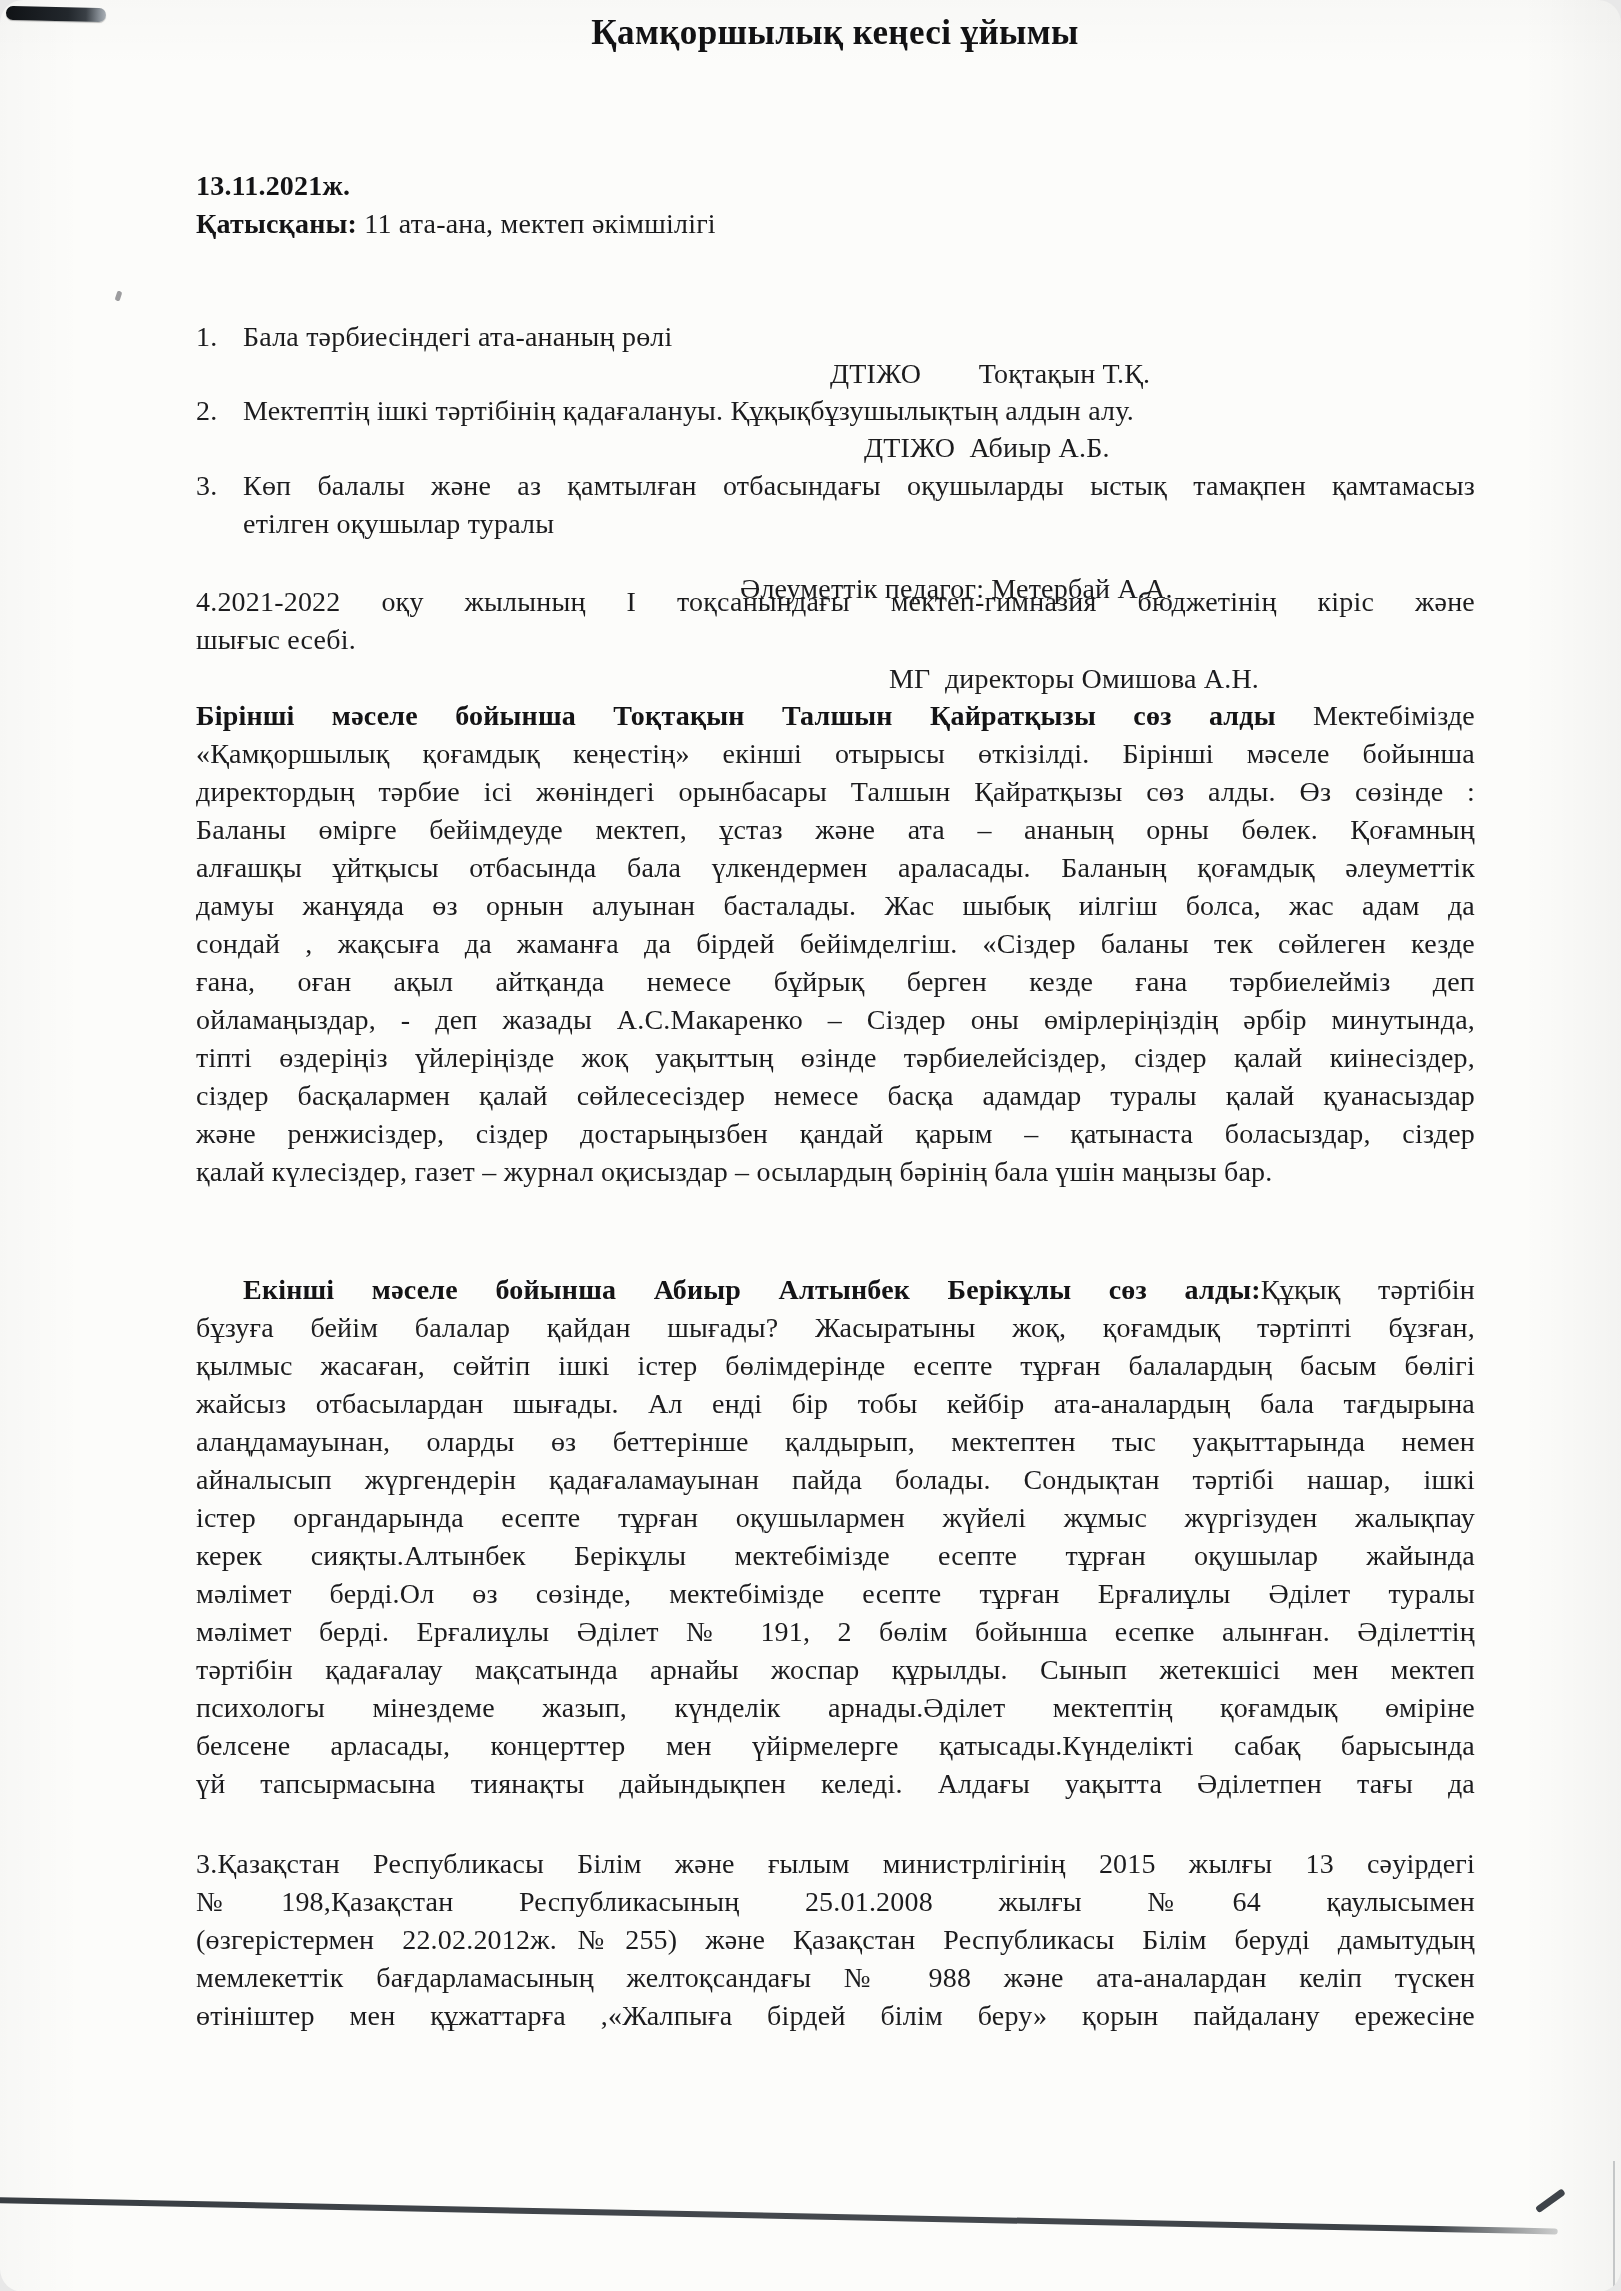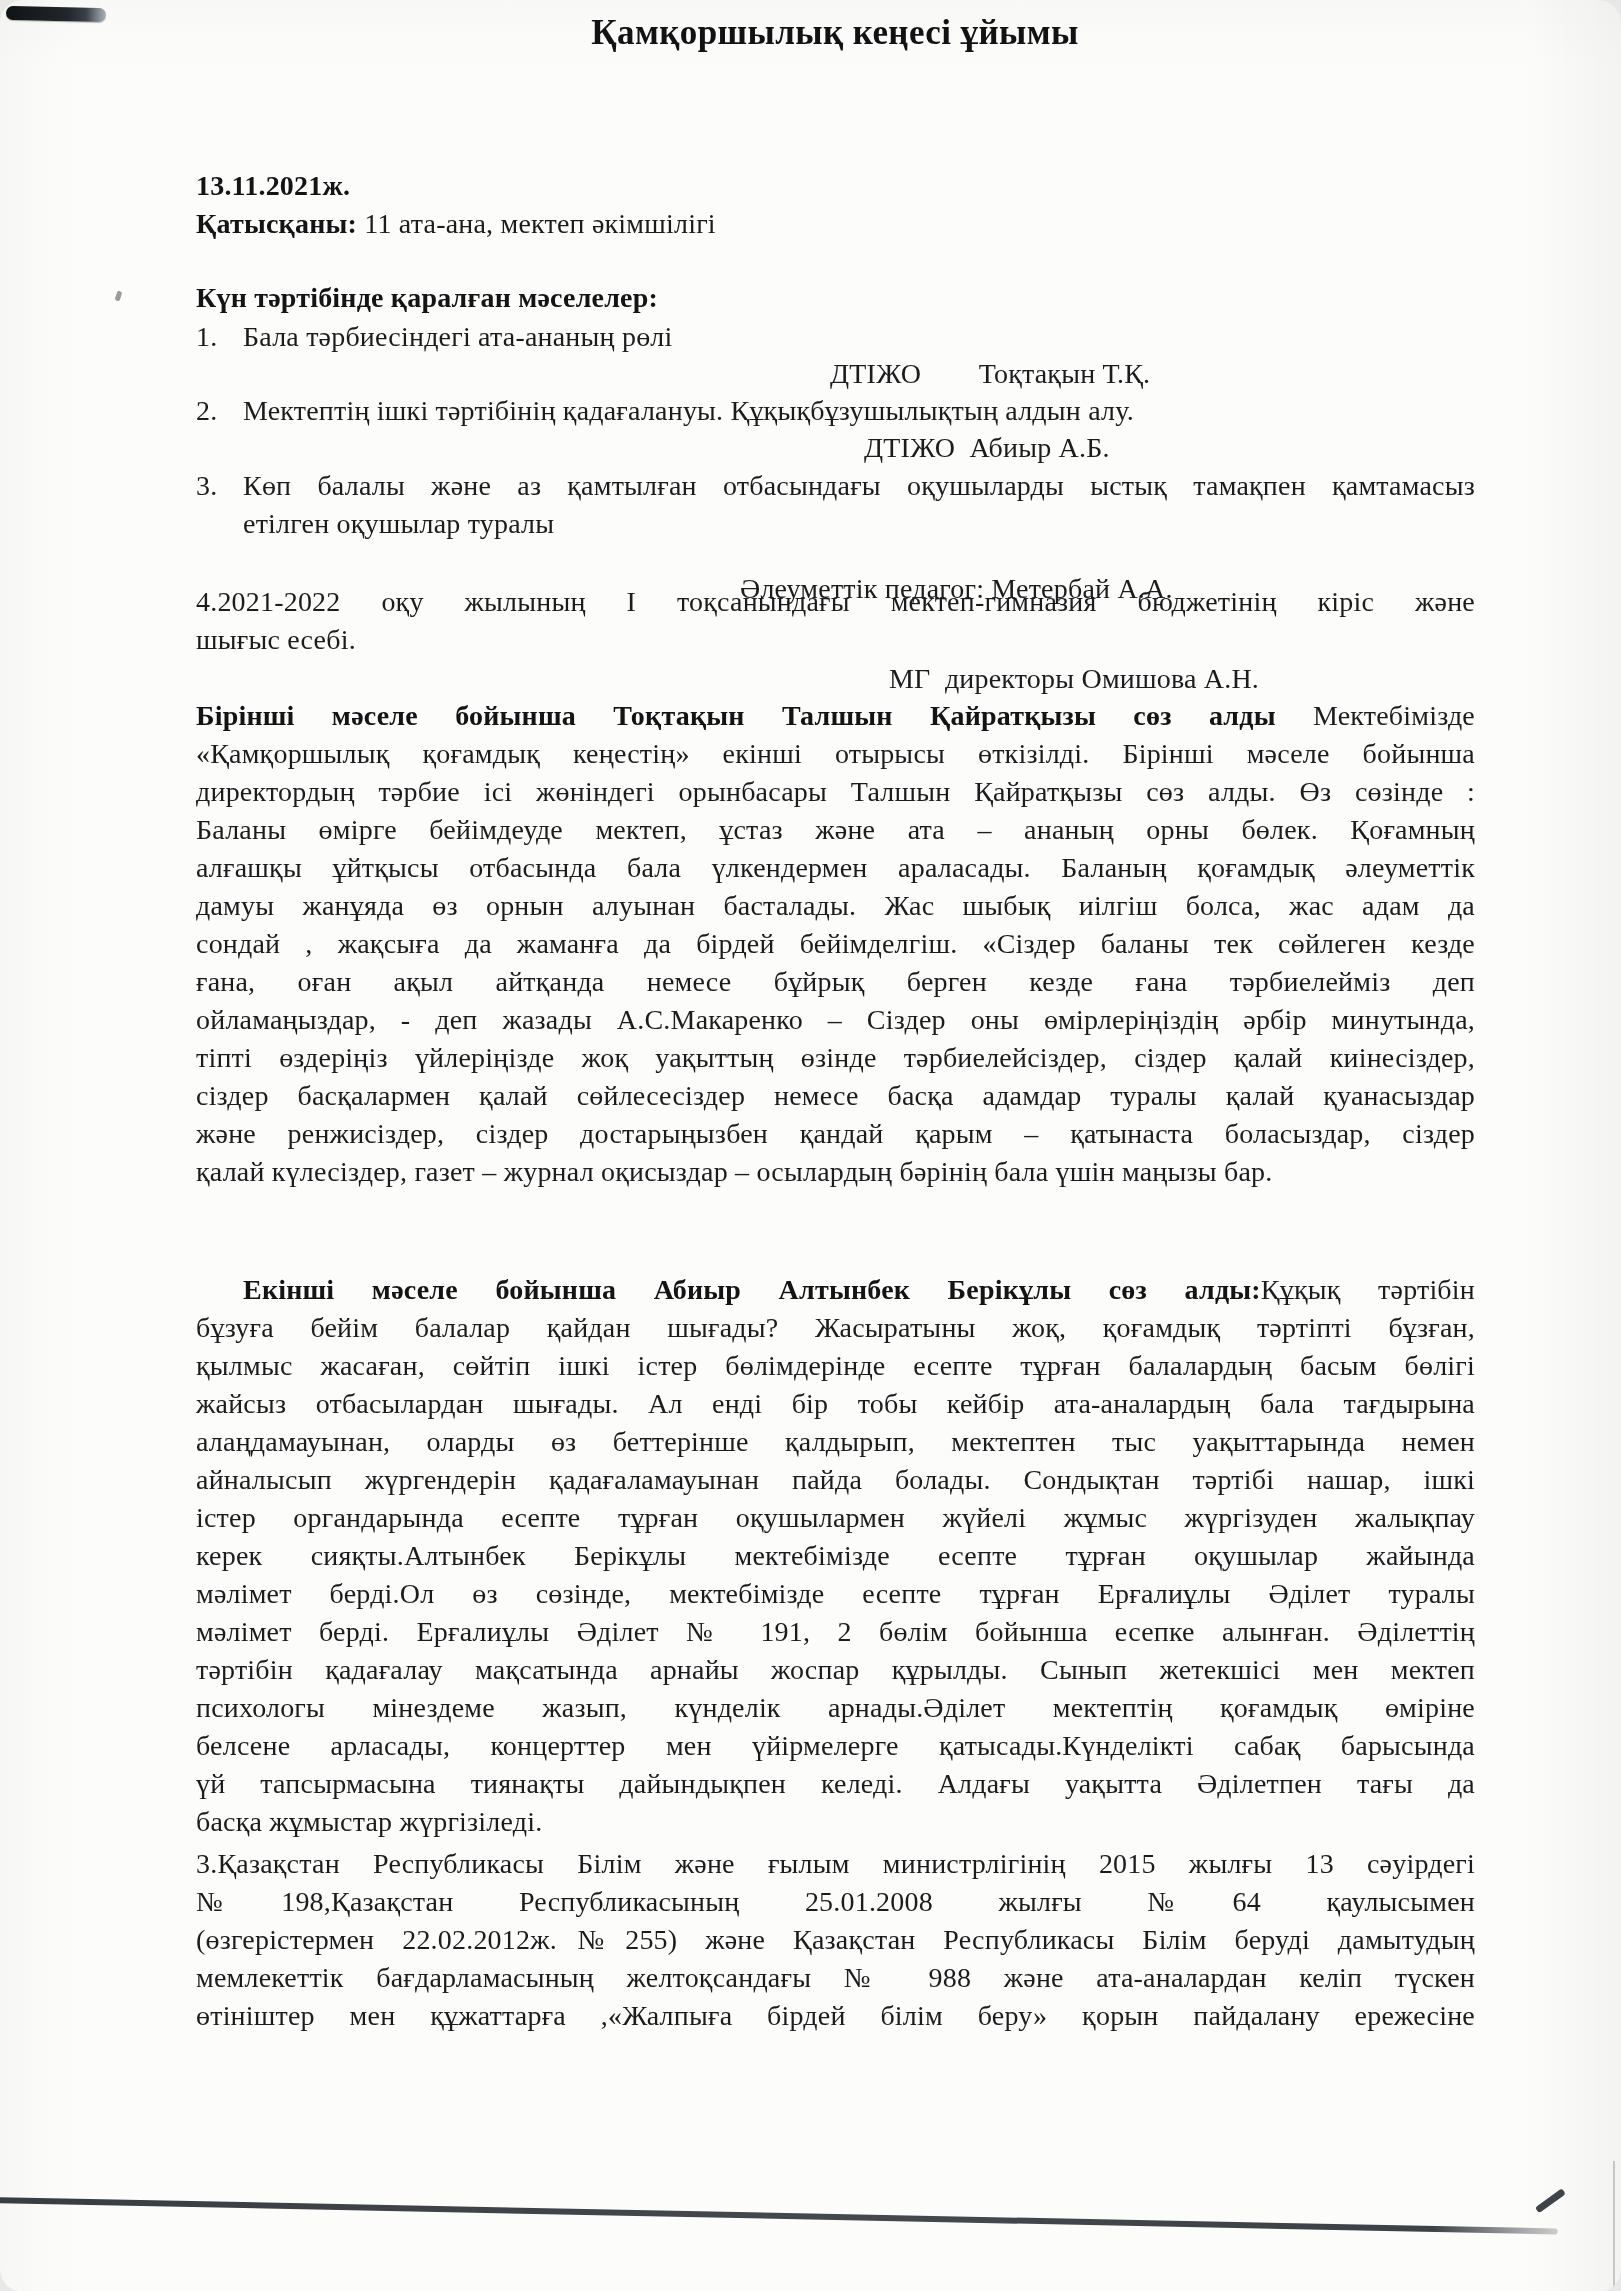--- a/index.html
+++ b/index.html
@@ -74,21 +74,20 @@
   <div class="speck"></div>
 
   <div class="doc-title">Қамқоршылық кеңесі ұйымы</div>
 
   <div class="abs txt bold" style="top:167px">13.11.2021ж.</div>
 
   <div class="abs txt" style="top:205px">
     <b>Қатысқаны:</b><span> 11 ата-ана, мектеп әкімшілігі</span>
   </div>
 
-  <div class="abs txt bold" style="top:279px">Күн тәртібінде қаралған мәселелер:</div>
 
   <div class="abs txt item" style="top:318px">
     <span class="num">1.</span>
     <div class="line">Бала тәрбиесіндегі ата-ананың рөлі</div>
   </div>
   <div class="abs speaker" style="top:355px;left:830px">ДТІЖО        Тоқтақын Т.Қ.</div>
 
   <div class="abs txt item" style="top:392px">
     <span class="num">2.</span>
     <div class="line">Мектептің ішкі тәртібінің қадағалануы. Құқықбұзушылықтың алдын алу.</div>
@@ -132,21 +131,20 @@
     <div class="line jl">алаңдамауынан, оларды өз беттерінше қалдырып, мектептен тыс уақыттарында немен</div>
     <div class="line jl">айналысып жүргендерін қадағаламауынан пайда болады. Сондықтан тәртібі нашар, ішкі</div>
     <div class="line jl">істер органдарында есепте тұрған оқушылармен жүйелі жұмыс жүргізуден жалықпау</div>
     <div class="line jl">керек сияқты.Алтынбек Берікұлы мектебімізде есепте тұрған оқушылар жайында</div>
     <div class="line jl">мәлімет берді.Ол өз сөзінде, мектебімізде есепте тұрған Ерғалиұлы Әділет туралы</div>
     <div class="line jl">мәлімет берді. Ерғалиұлы Әділет № 191, 2 бөлім бойынша есепке алынған. Әділеттің</div>
     <div class="line jl">тәртібін қадағалау мақсатында арнайы жоспар құрылды. Сынып жетекшісі мен мектеп</div>
     <div class="line jl">психологы мінездеме жазып, күнделік арнады.Әділет мектептің қоғамдық өміріне</div>
     <div class="line jl">белсене арласады, концерттер мен үйірмелерге қатысады.Күнделікті сабақ барысында</div>
     <div class="line jl">үй тапсырмасына тиянақты дайындықпен келеді. Алдағы уақытта Әділетпен  тағы да</div>
-    <div class="line">басқа жұмыстар жүргізіледі.</div>
   </div>
 
   <div class="abs txt" style="top:1845px">
     <div class="line jl">3.Қазақстан Республикасы Білім және ғылым министрлігінің 2015 жылғы 13 сәуірдегі</div>
     <div class="line jl">№198,Қазақстан Республикасының 25.01.2008 жылғы №64 қаулысымен</div>
     <div class="line jl">(өзгерістермен 22.02.2012ж.№255)  және Қазақстан Республикасы Білім беруді дамытудың</div>
     <div class="line jl">мемлекеттік бағдарламасының  желтоқсандағы  № 988 және  ата-аналардан келіп түскен</div>
     <div class="line jl">өтініштер мен құжаттарға ,«Жалпыға бірдей білім беру» қорын пайдалану ережесіне</div>
   </div>
 

